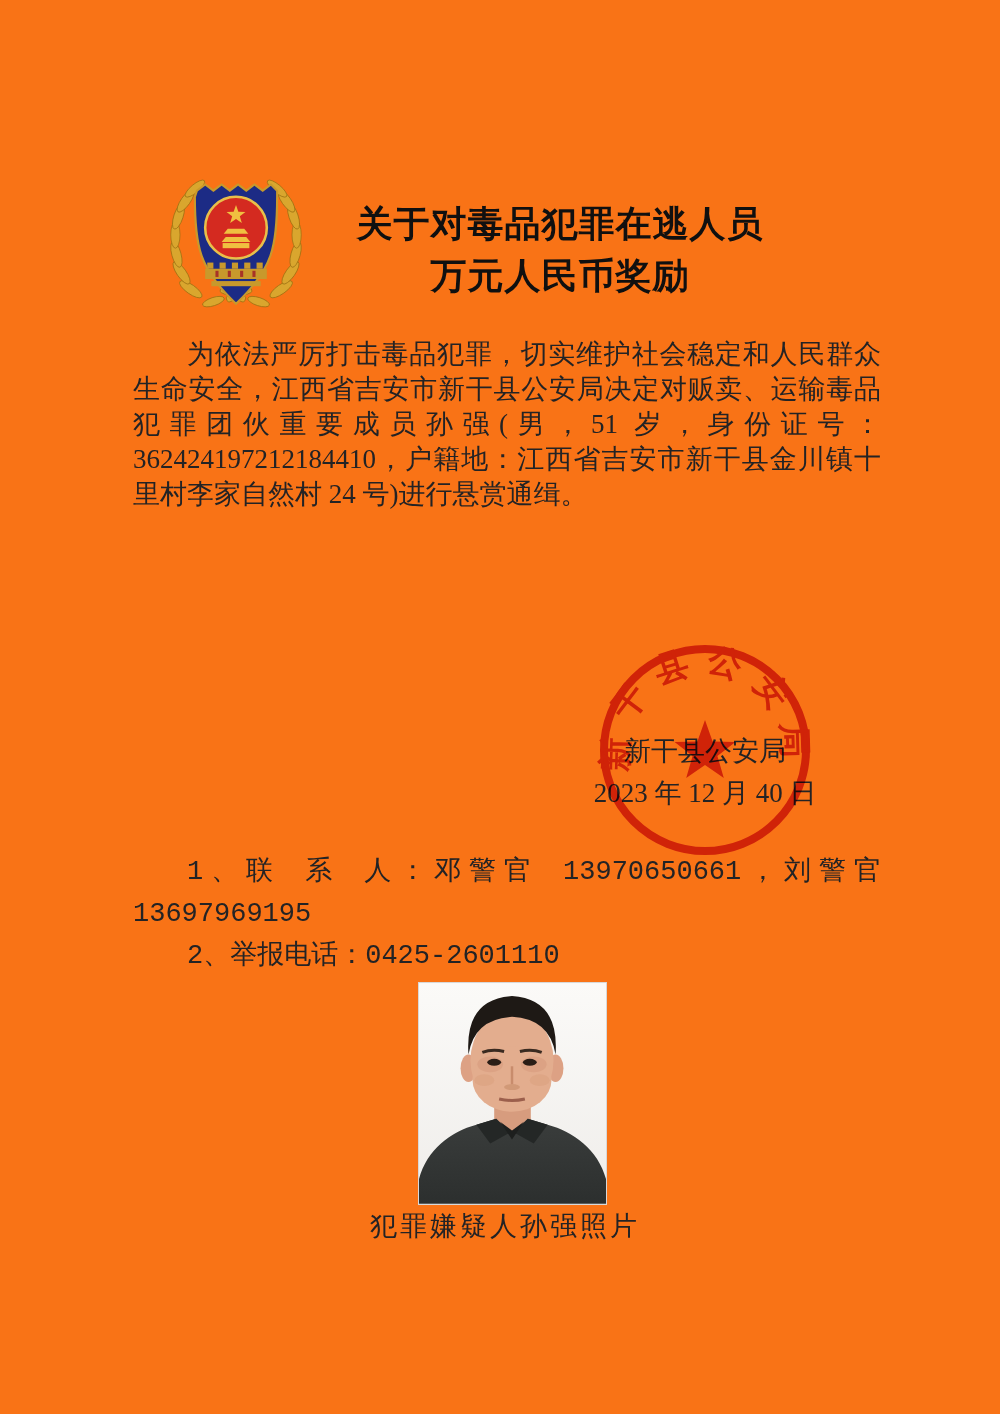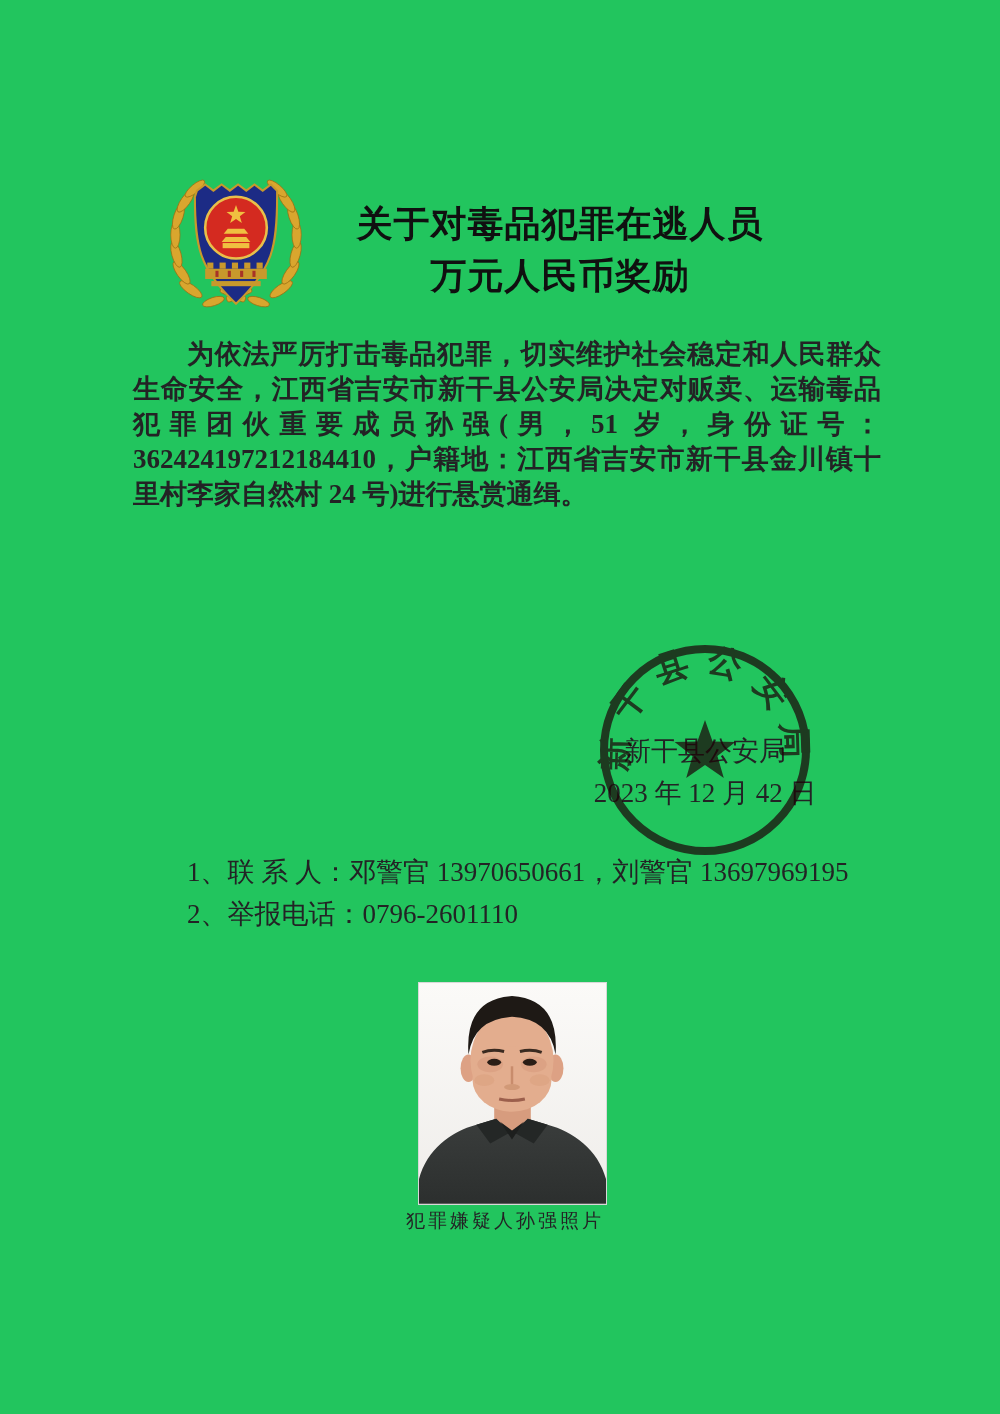--- a/index.html
+++ b/index.html
@@ -1,53 +1,53 @@
 <!DOCTYPE html>
 <html><head>
 <meta charset="utf-8">
 <style>
   * { margin:0; padding:0; box-sizing:border-box; }
   html,body { background:#ffffff; }
   .page {
-    position:relative; width:1000px; height:1414px; background:#22c55e;
+    position:relative; width:1000px; height:1414px; background:#f97316;
     font-family:"Liberation Serif","DejaVu Serif",serif; color:#1d1d1f;
     overflow:hidden;
   }
   .emblem { position:absolute; left:166px; top:166px; width:140px; height:150px; }
   .title-block {
     position:absolute; left:240px; top:198px; width:640px;
     text-align:center; font-weight:bold; font-size:36px; line-height:52px;
     color:#101010; letter-spacing:1px;
   }
   .body-text {
     position:absolute; left:133px; top:337px; width:748px;
     font-size:27px; line-height:35px; text-align:justify; color:#232325;
   }
-  .body-text p { text-indent:2em;font-weight:bold; }
+  .body-text p { text-indent:2em; }
   .signature {
     position:absolute; left:565px; top:730px; width:280px;
     text-align:center; font-size:27px; line-height:42px; color:#232325; z-index:1;
   }
   .seal {
     position:absolute; left:594px; top:639px; width:222px; height:222px;
     z-index:2; mix-blend-mode:multiply; opacity:0.88; pointer-events:none;
   }
   .contacts {
     position:absolute; left:133px; top:851px; width:748px;
     font-size:27px; line-height:42px; text-align:justify; color:#232325;
   }
-  .contacts p { text-indent:2em; }
+  .contacts p { text-indent:2em;font-family:Liberation Mono, monospace; }
   .photo-frame {
     position:absolute; left:418px; top:982px; width:189px; height:223px;
     border:1px solid #d8d8d8; background:#f7f6f4;
   }
   .photo-frame svg { display:block; width:100%; height:100%; }
   .caption {
     position:absolute; left:305px; top:1208px; width:400px;
-    text-align:center; font-size:19px; letter-spacing:3px; color:#232325;
+    text-align:center; font-size:27px; letter-spacing:3px; color:#232325;
   }
 </style>
 </head>
 <body>
 
 <div class="page">
 
   <svg class="emblem" viewBox="0 0 136 146" aria-hidden="true">
 
     <g fill="#d9a62e" stroke="#9a6f12" stroke-width="0.7">
@@ -105,37 +105,37 @@
     <div>关于对毒品犯罪在逃人员</div>
     <div>万元人民币奖励</div>
   </div>
 
   <div class="body-text">
     <p>为依法严厉打击毒品犯罪，切实维护社会稳定和人民群众生命安全，江西省吉安市新干县公安局决定对贩卖、运输毒品犯罪团伙重要成员孙强(男，51 岁，身份证号：362424197212184410，户籍地：江西省吉安市新干县金川镇十里村李家自然村 24 号)进行悬赏通缉。</p>
   </div>
 
   <div class="signature">
     <div>新干县公安局</div>
-    <div>2023 年 12 月 42 日</div>
+    <div>2023 年 12 月 40 日</div>
   </div>
 
   <svg class="seal" viewBox="0 0 222 222" aria-hidden="true">
     <circle cx="111" cy="111" r="101" fill="none" stroke="#cf3340" stroke-width="8"></circle>
     <polygon points="111,81 118.6,102.5 141.4,103.1 123.4,117 129.8,138.9 111,126 92.2,138.9 98.6,117 80.6,103.1 103.4,102.5" fill="#cf3340"></polygon>
     <defs>
       <path id="sealArc" d="M 37.7 137.7 A 78 78 0 1 1 184.3 137.7" fill="none"></path>
     </defs>
     <text font-size="34" fill="#cf3340" font-family="'Liberation Serif','DejaVu Serif',serif" style="letter-spacing:14px" font-weight="bold">
       <textPath href="#sealArc" startOffset="50%" text-anchor="middle">新干县公安局</textPath>
     </text>
   </svg>
 
   <div class="contacts">
     <p>1、联 系 人：邓警官 13970650661，刘警官 13697969195</p>
-    <p>2、举报电话：0796-2601110</p>
+    <p>2、举报电话：0425-2601110</p>
   </div>
 
   <div class="photo-frame">
     <svg viewBox="0 0 189 223" aria-hidden="true">
       <defs>
         <linearGradient id="bgGrad" x1="0" y1="0" x2="0" y2="1">
           <stop offset="0" stop-color="#fbfaf8"></stop>
           <stop offset="1" stop-color="#efedea"></stop>
         </linearGradient>
         <linearGradient id="shirtGrad" x1="0" y1="0" x2="0" y2="1">

